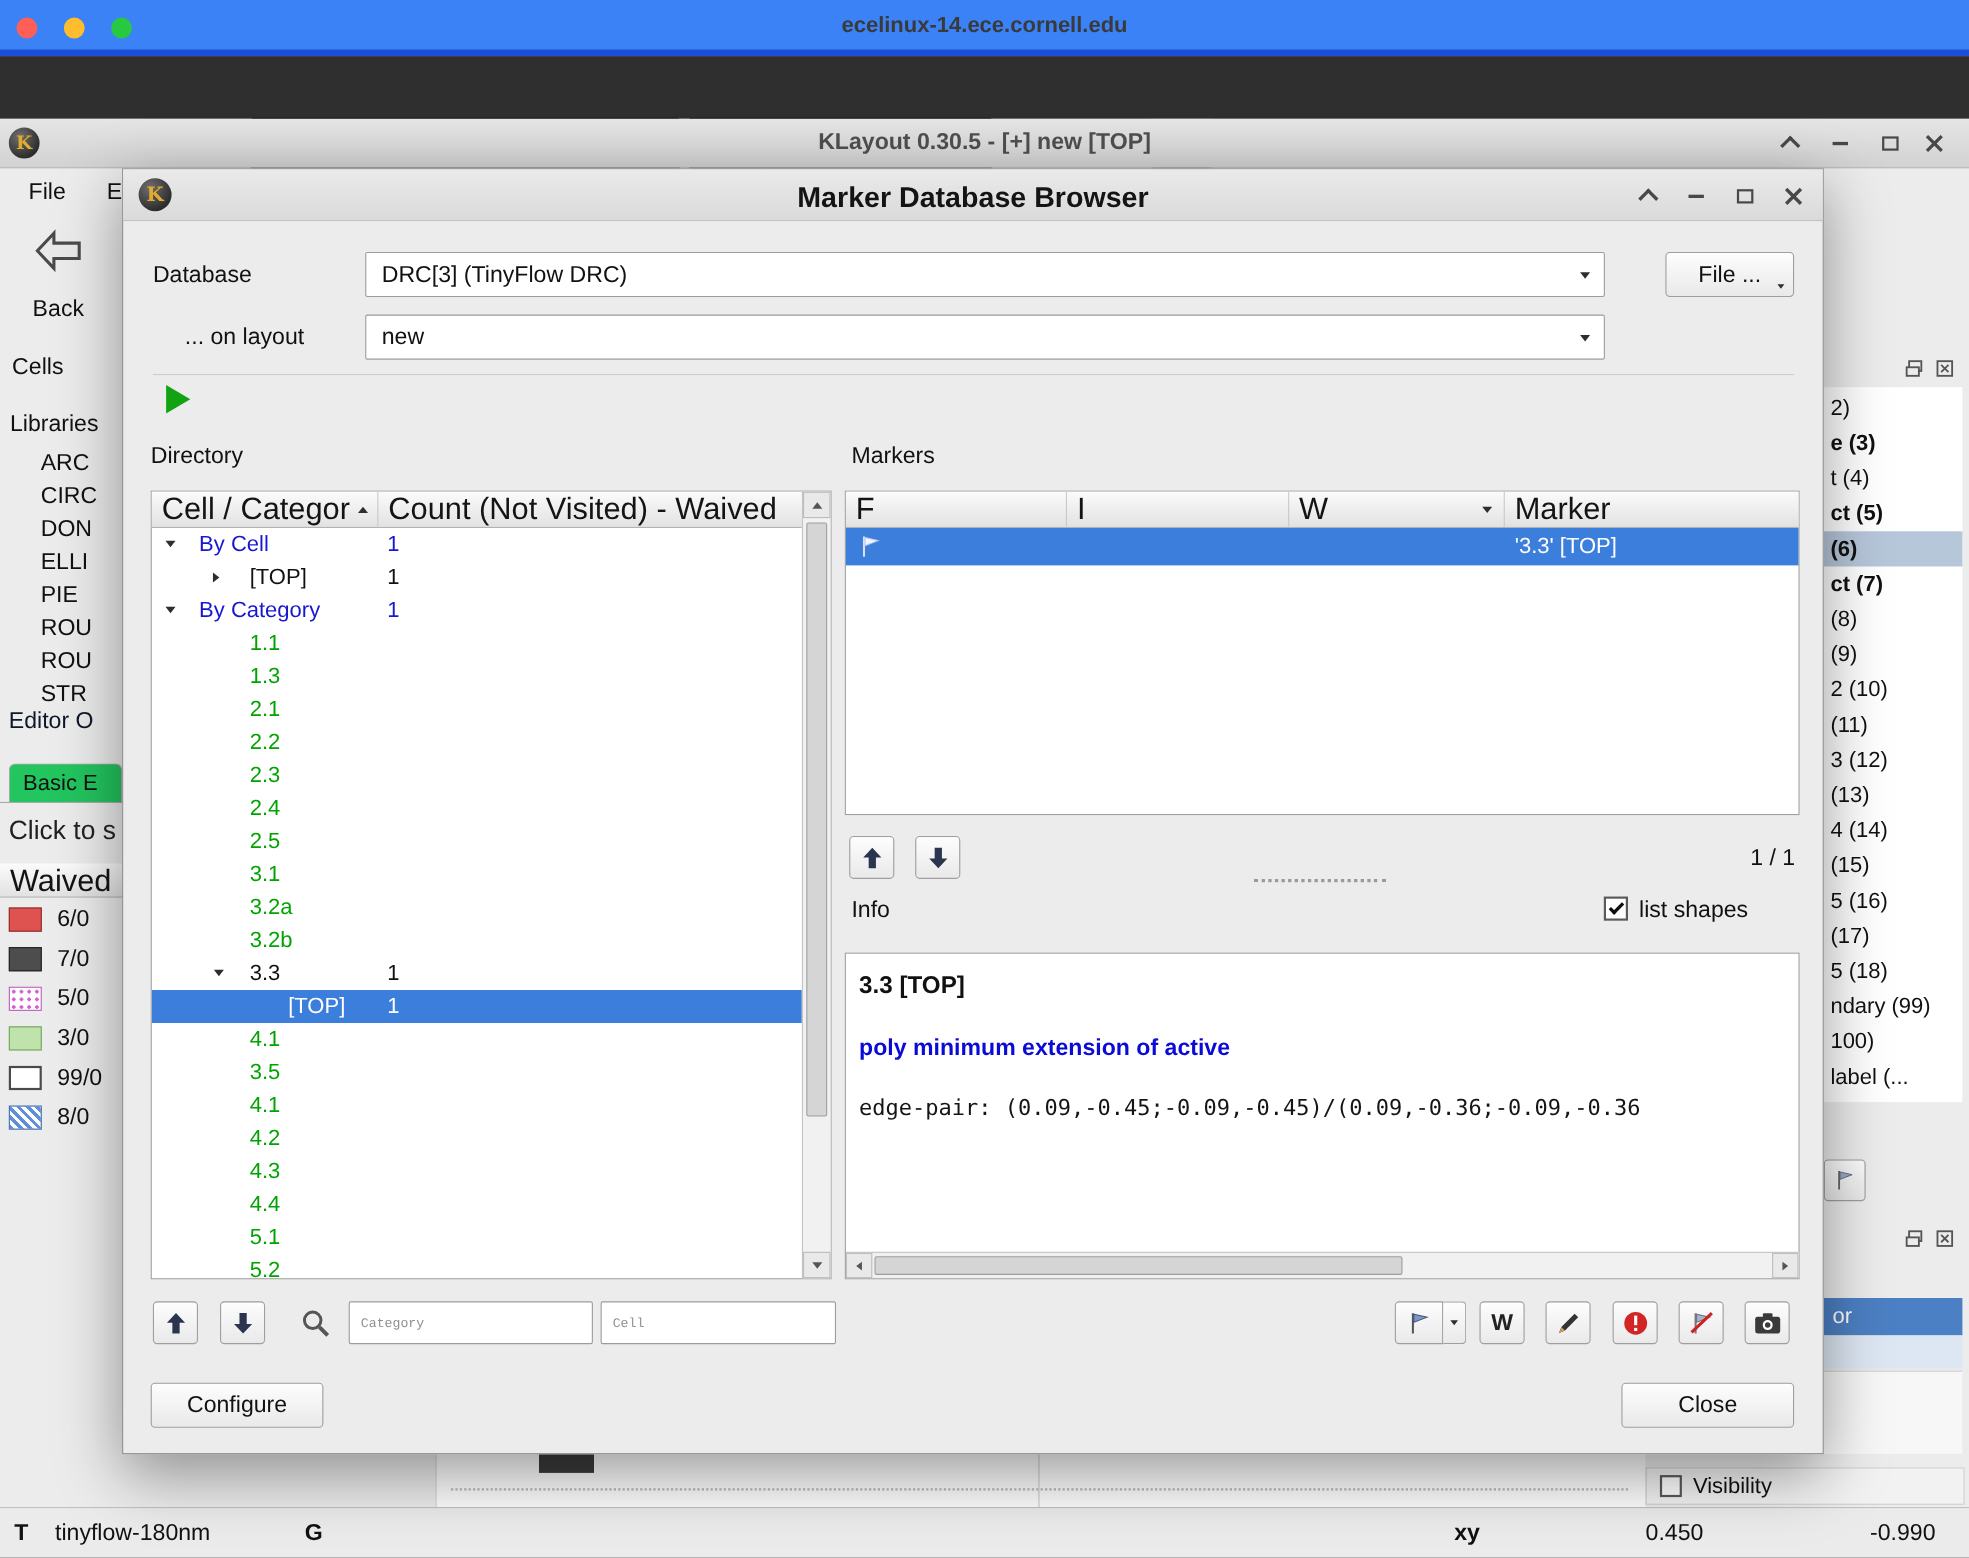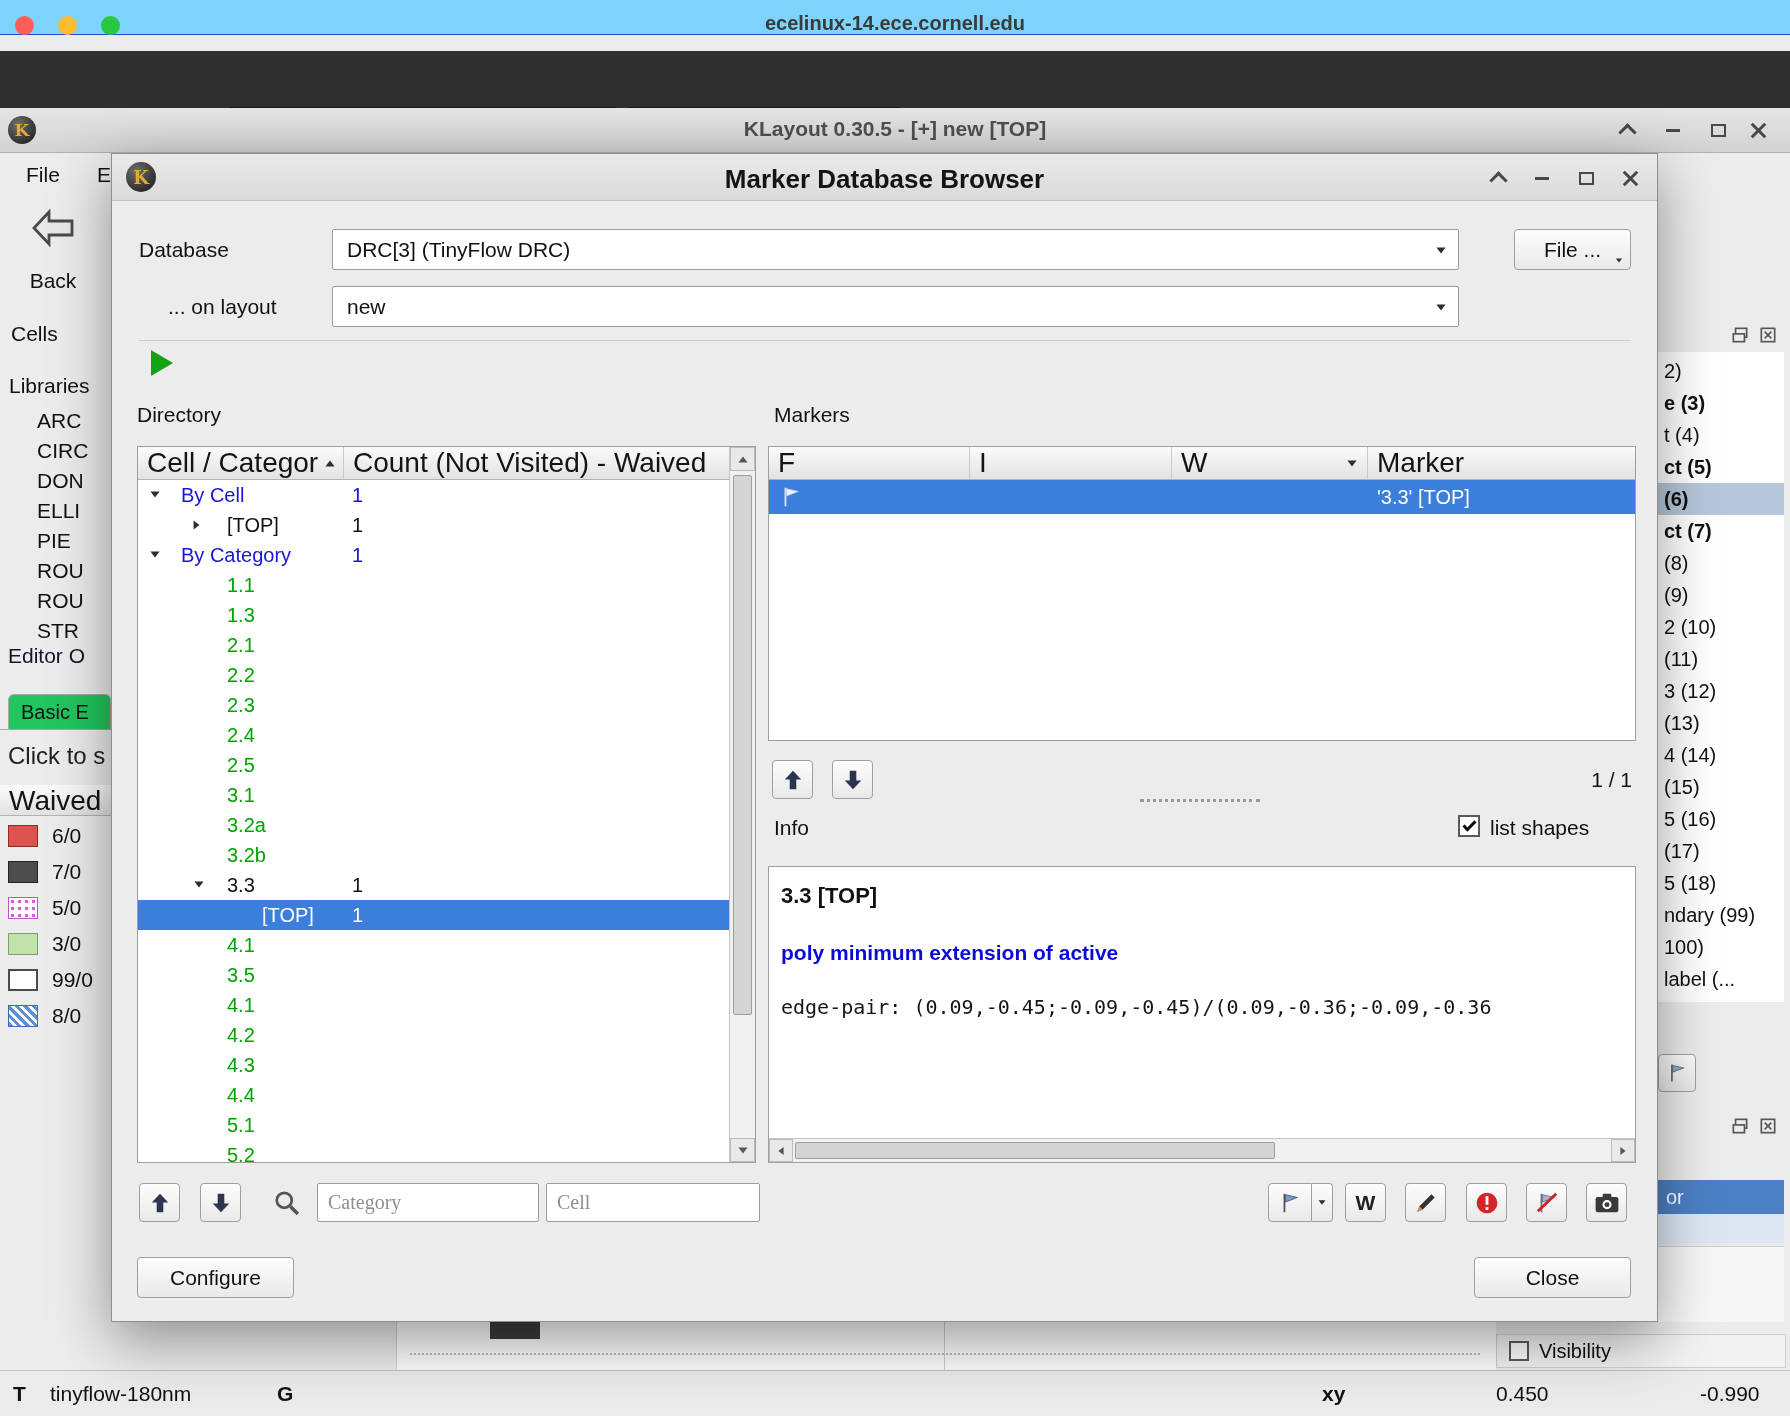--- a/index.html
+++ b/index.html
@@ -2,21 +2,21 @@
 <html><head>
 <meta charset="utf-8">
 <style>
 *{margin:0;padding:0;box-sizing:border-box}
 html,body{width:1790px;height:1416px}
 body{font-family:"Liberation Sans","DejaVu Sans",sans-serif;background:#555}
 .screen{position:relative;width:1790px;height:1416px;overflow:hidden;background:#ececec}
 .abs{position:absolute}
 .txt{white-space:nowrap}
 
-.macbar{left:0;top:0;width:1790px;height:35px;background:#7dd3fc;border-bottom:1px solid #1d4ed8}
+.macbar{left:0;top:0;width:1790px;height:51px;background:#3b82f6;border-bottom:6px solid #1d4ed8}
 .light{width:19px;height:19px;border-radius:50%;top:16px}
 
 .deskbar{left:0;top:51px;width:1790px;height:57px;background:#2f2f2f}
 .wtxt{color:#f2f2f2}
 .taskbtn{background:#3d3d3d;border:1px solid #191919;border-radius:3px}
 .kicon{background:radial-gradient(circle at 35% 30%,#6e6e6e,#141414);color:#e2aa2e;font-weight:bold;display:flex;align-items:center;justify-content:center;border-radius:50%;font-family:"DejaVu Serif",serif}
 .badge{background:#dcdcdc;color:#222;border-radius:50%;font-size:13px;display:flex;align-items:center;justify-content:center;border:1px solid #8a8a8a}
 
 .titlebar{left:0;top:108px;width:1790px;height:45px;background:linear-gradient(#e5e5e5,#d2d2d2);border-bottom:1px solid #b2b2b2}
 .ctl{display:flex;align-items:center;justify-content:center}
@@ -30,21 +30,21 @@
 .tri-d{width:0;height:0;border-left:7px solid transparent;border-right:7px solid transparent;border-top:9px solid #2e2e2e}
 .tri-r{width:0;height:0;border-top:7px solid transparent;border-bottom:7px solid transparent;border-left:9px solid #2e2e2e}
 .tri-u{width:0;height:0;border-left:7px solid transparent;border-right:7px solid transparent;border-bottom:9px solid #2e2e2e}
 .s65{transform:scale(.65)}
 .tri-l2{width:0;height:0;border-top:6px solid transparent;border-bottom:6px solid transparent;border-right:8px solid #555}
 .tri-r2{width:0;height:0;border-top:6px solid transparent;border-bottom:6px solid transparent;border-left:8px solid #555}
 
 .btn{background:linear-gradient(#fdfdfd,#e9e9e9);border:1px solid #9f9f9f;border-radius:4px;display:flex;align-items:center;justify-content:center}
 .combo{background:#fff;border:1px solid #9c9c9c;border-radius:2px}
 .combo .val{position:absolute;left:14px;top:0;line-height:39px;font-size:21px;color:#111;white-space:nowrap}
-.inp{background:#fff;border:1px solid #9c9c9c;border-radius:2px;font-size:20px;color:#222;padding:15px 10px;font-family:Liberation Serif, serif}
+.inp{background:#fff;border:1px solid #9c9c9c;border-radius:2px;font-size:12px;color:#222;padding:15px 10px;font-family:Liberation Mono, monospace}
 .inp::placeholder{color:#8f8f8f}
 .panelbox{background:#fff;border:1px solid #9f9f9f}
 .thead{background:linear-gradient(#fbfbfb,#e2e2e2);border-bottom:1px solid #b3b3b3;display:flex}
 .thcell{font-size:28px;color:#141414;line-height:31px;padding-left:9px;border-right:1px solid #c9c9c9;position:relative;white-space:nowrap;overflow:hidden}
 
 .drow{position:relative;height:30px;font-size:20px;line-height:30px;white-space:nowrap}
 .drow .dlbl{position:absolute;top:0}
 .lvl0 .dlbl{left:43px}.lvl1 .dlbl{left:89px}.lvl2 .dlbl{left:124px}
 .drow .dcnt{position:absolute;left:214px;top:0}
 .c-blue{color:#1717d1}.c-green{color:#00a300}.c-black{color:#111}

